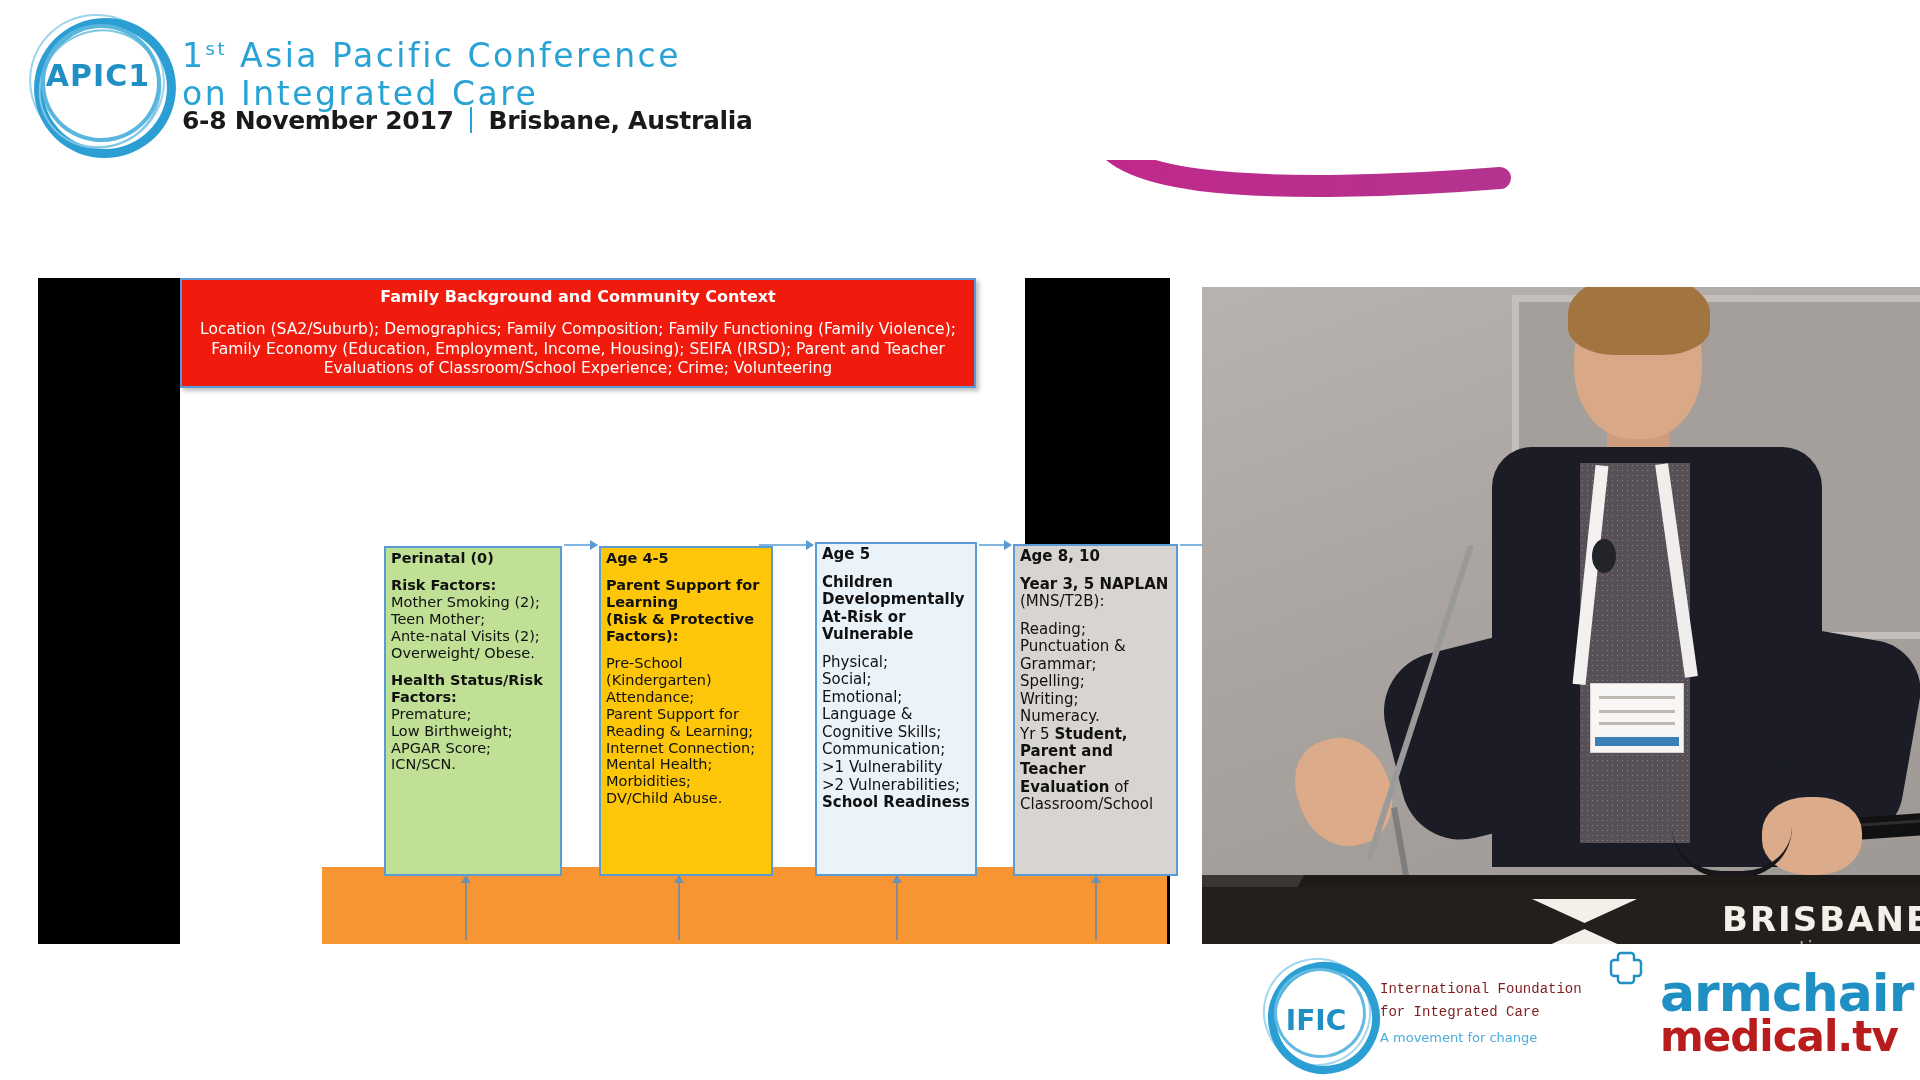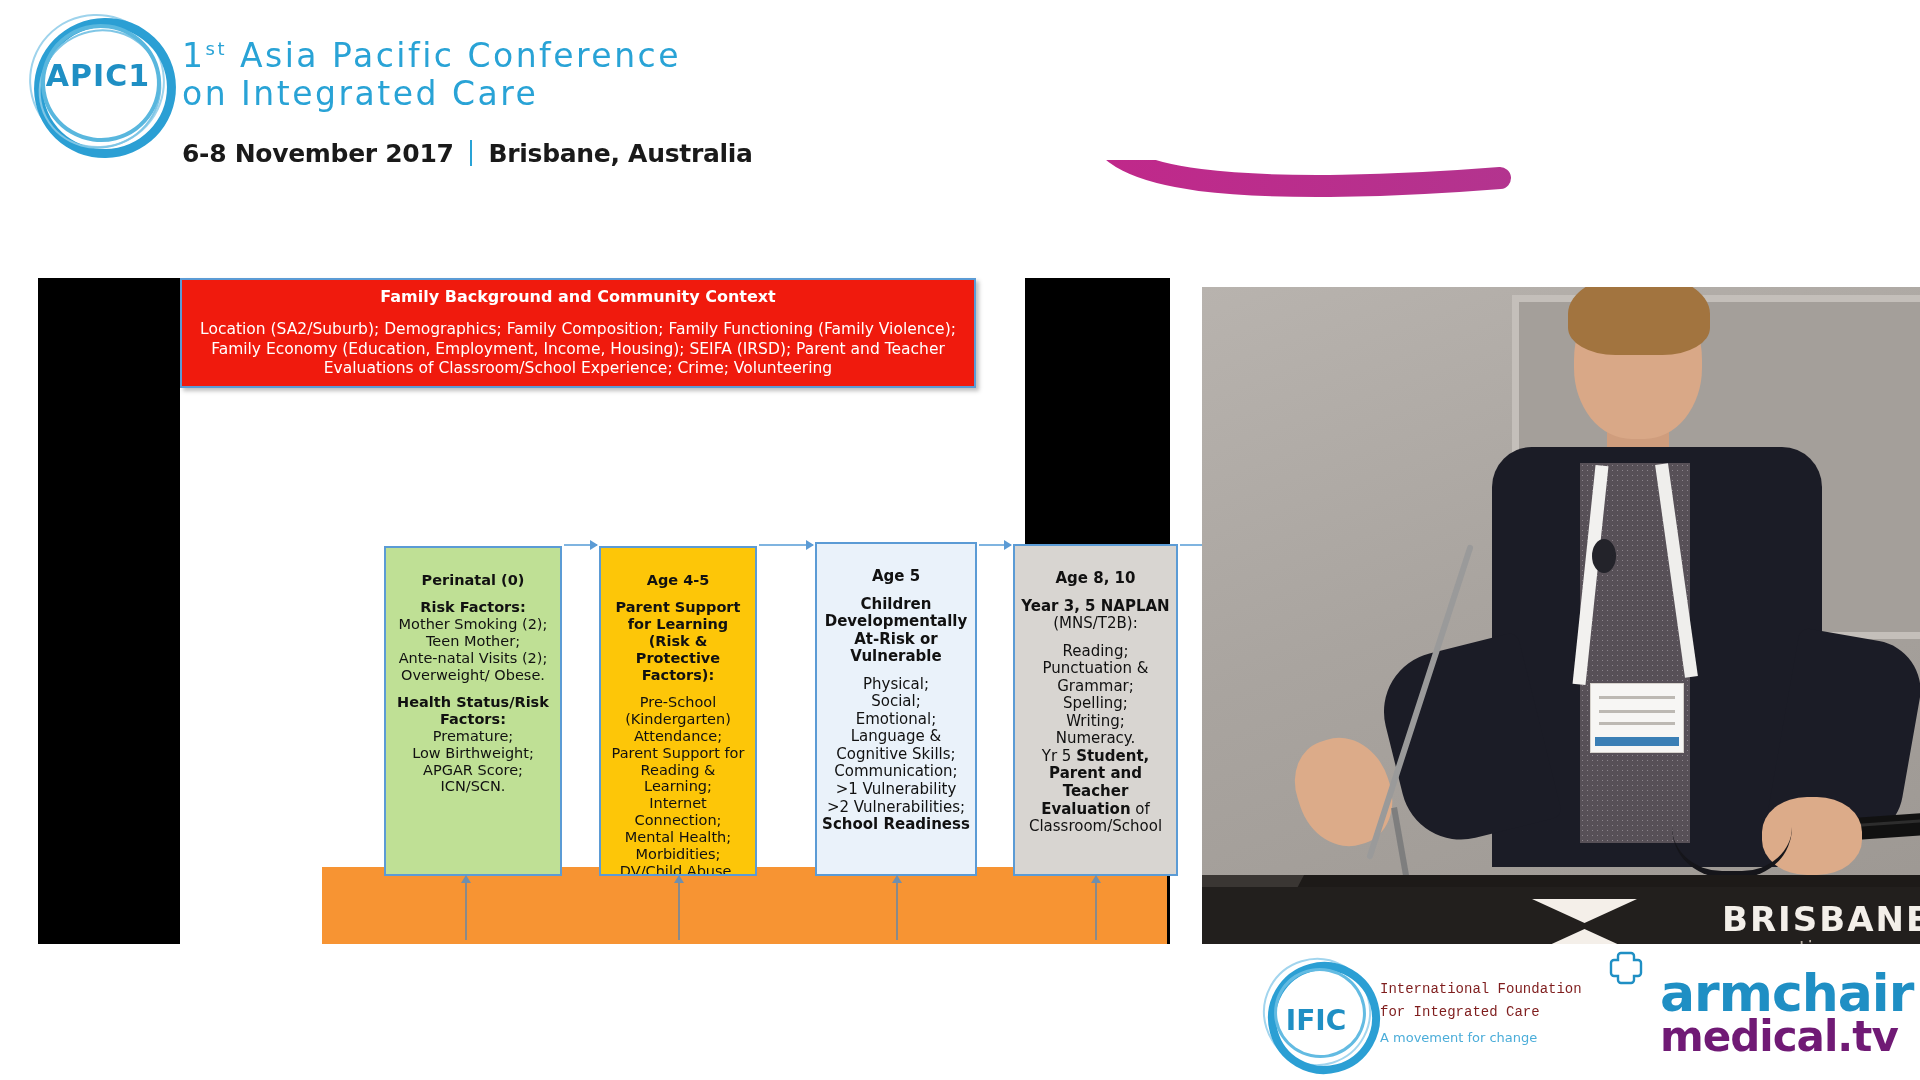--- a/index.html
+++ b/index.html
@@ -27,42 +27,42 @@
     font-size:30px;letter-spacing:1px;font-weight:700;color:#1f8fc4;
     font-family:"DejaVu Sans", sans-serif;
   }
 
   #conf-title{position:absolute;left:182px;top:30px;}
   #conf-title .line{
     font-size:33px;color:#29a3d6;letter-spacing:2.5px;line-height:38px;white-space:nowrap;
     font-family:"DejaVu Sans", sans-serif;font-weight:400;
   }
   #conf-title .sup{font-size:18px;vertical-align:super;}
-  #conf-sub{position:absolute;left:182px;top:106px;white-space:nowrap;margin-top:33px;}
+  #conf-sub{position:absolute;left:182px;top:106px;white-space:nowrap;}
   #conf-sub span{font-size:25px;font-weight:700;color:#1a1a1a;font-family:"DejaVu Sans", sans-serif;letter-spacing:-0.3px;}
   #conf-sub .divider{display:inline-block;width:2px;height:26px;background:#29a3d6;vertical-align:-4px;margin:0 12px;}
 
   
   #swoosh{position:absolute;left:0;top:0;width:1920px;height:230px;z-index:20;pointer-events:none;}
 
   
   #slide{position:absolute;left:38px;top:278px;width:1132px;height:666px;background:#000;z-index:10;}
   #slide-white{position:absolute;left:142px;top:0;width:845px;height:666px;background:#ffffff;}
   #orange-strip{position:absolute;left:142px;top:589px;width:845px;height:77px;background:#f79433;}
 
   
   .dbox{position:absolute;border:2px solid #5b9bd5;box-sizing:border-box;
-        font-family:"DejaVu Sans", sans-serif;color:#111;text-align:center;
-        padding:24px 5px 4px 5px;overflow:hidden;line-height:1.17;}
+        font-family:"DejaVu Sans", sans-serif;color:#111;
+        padding:2px 5px 4px 5px;overflow:hidden;line-height:1.17;}
   .dbox .hd{font-weight:700;}
   .dbox .sp{display:block;height:10px;}
   .dbox .bd{font-weight:400;}
 
   #box-green{left:204px;top:268px;width:178px;height:330px;background:#bfe095;font-size:14.5px;}
-  #box-yellow{left:419px;top:268px;width:158px;height:330px;background:#fdc608;font-size:14.5px;}
+  #box-yellow{left:419px;top:268px;width:174px;height:330px;background:#fdc608;font-size:14.5px;}
   #box-blue{left:635px;top:264px;width:162px;height:334px;background:#eaf2fa;font-size:15px;}
   #box-grey{left:833px;top:266px;width:165px;height:332px;background:#d8d5d1;font-size:15px;}
 
   #box-red{left:174px;top:355px;width:796px;height:110px;background:#f01a0d;border:2px solid #5b9bd5;
            box-sizing:border-box;color:#fff;text-align:center;font-family:"DejaVu Sans", sans-serif;
            box-shadow:3px 3px 4px rgba(0,0,0,0.25);}
   #box-red .rhd{font-size:16px;font-weight:700;margin-top:7px;}
   #box-red .rbd{font-size:15.5px;line-height:1.27;margin-top:14px;}
 
   
@@ -126,21 +126,21 @@
                color:#1f8fc4;font-family:"DejaVu Sans", sans-serif;letter-spacing:0px;margin-top:12px;}
   #ific .name{position:absolute;left:122px;top:22px;font-size:14px;color:#7f1d1d;line-height:23px;
               font-family:Liberation Mono, monospace;white-space:nowrap;}
   #ific .tag{position:absolute;left:122px;top:74px;font-size:13px;color:#4badd9;
              font-family:"DejaVu Sans", sans-serif;white-space:nowrap;}
 
   #armchair{position:absolute;left:1600px;top:4px;width:300px;height:125px;}
   #armchair .cross{position:absolute;left:4px;top:2px;width:44px;height:40px;}
   #armchair .l1{position:absolute;left:60px;top:22px;font-size:52px;font-weight:700;color:#1f8fc4;
                 font-family:"DejaVu Sans", sans-serif;line-height:46px;letter-spacing:-1px;}
-  #armchair .l2{position:absolute;left:60px;top:68px;font-size:42px;font-weight:700;color:#701a75;
+  #armchair .l2{position:absolute;left:60px;top:68px;font-size:42px;font-weight:700;color:#b91c1c;
                 font-family:"DejaVu Sans", sans-serif;line-height:42px;letter-spacing:-1px;}
 </style>
 </head>
 <body>
 
 <div id="conf-header">
 
   <div id="apic-logo">
     <div class="ring r3"></div>
     <div class="ring r1"></div>

